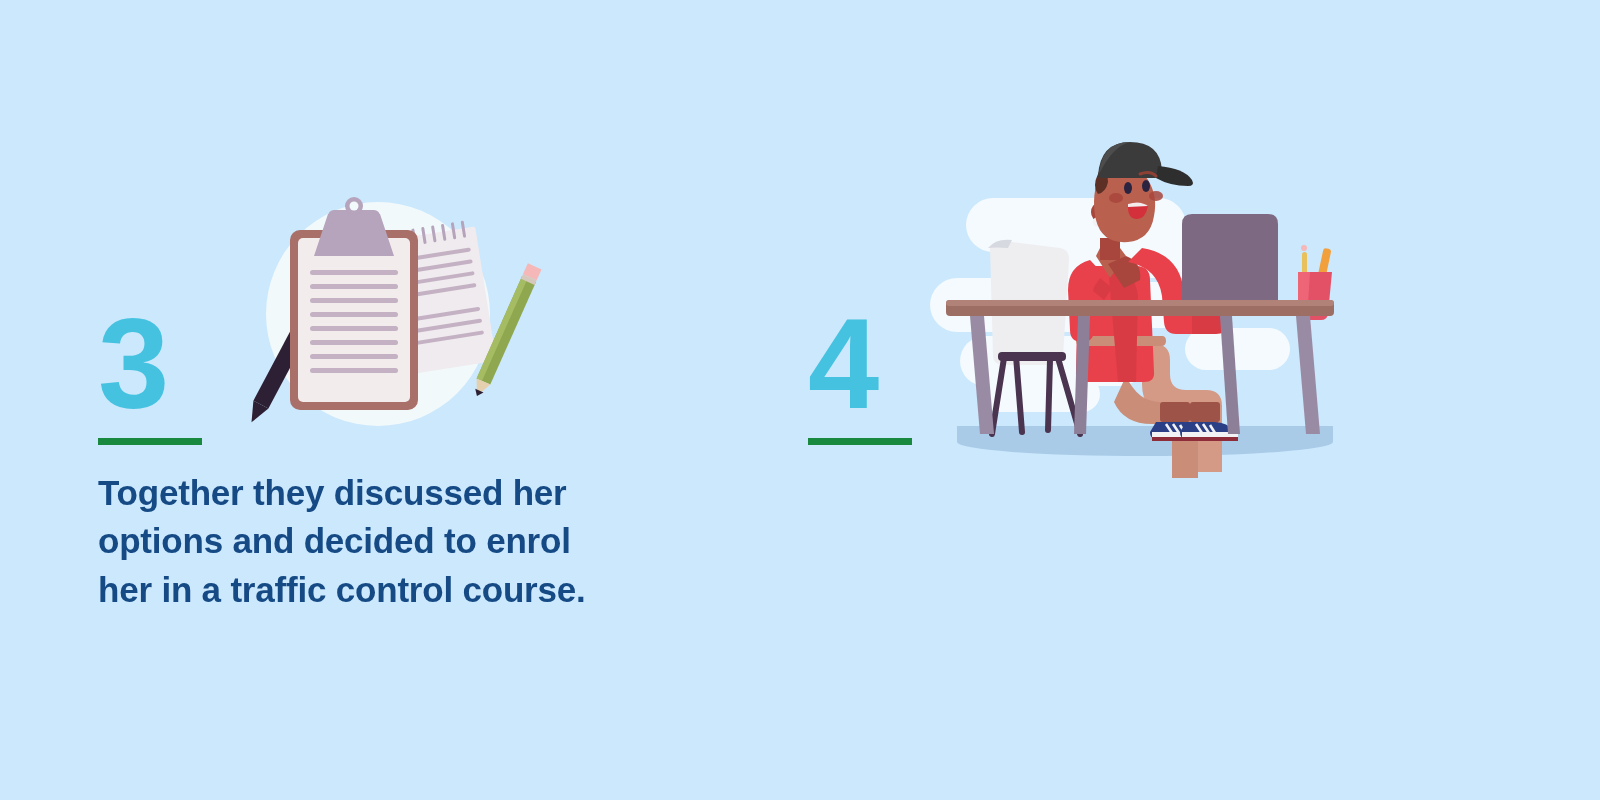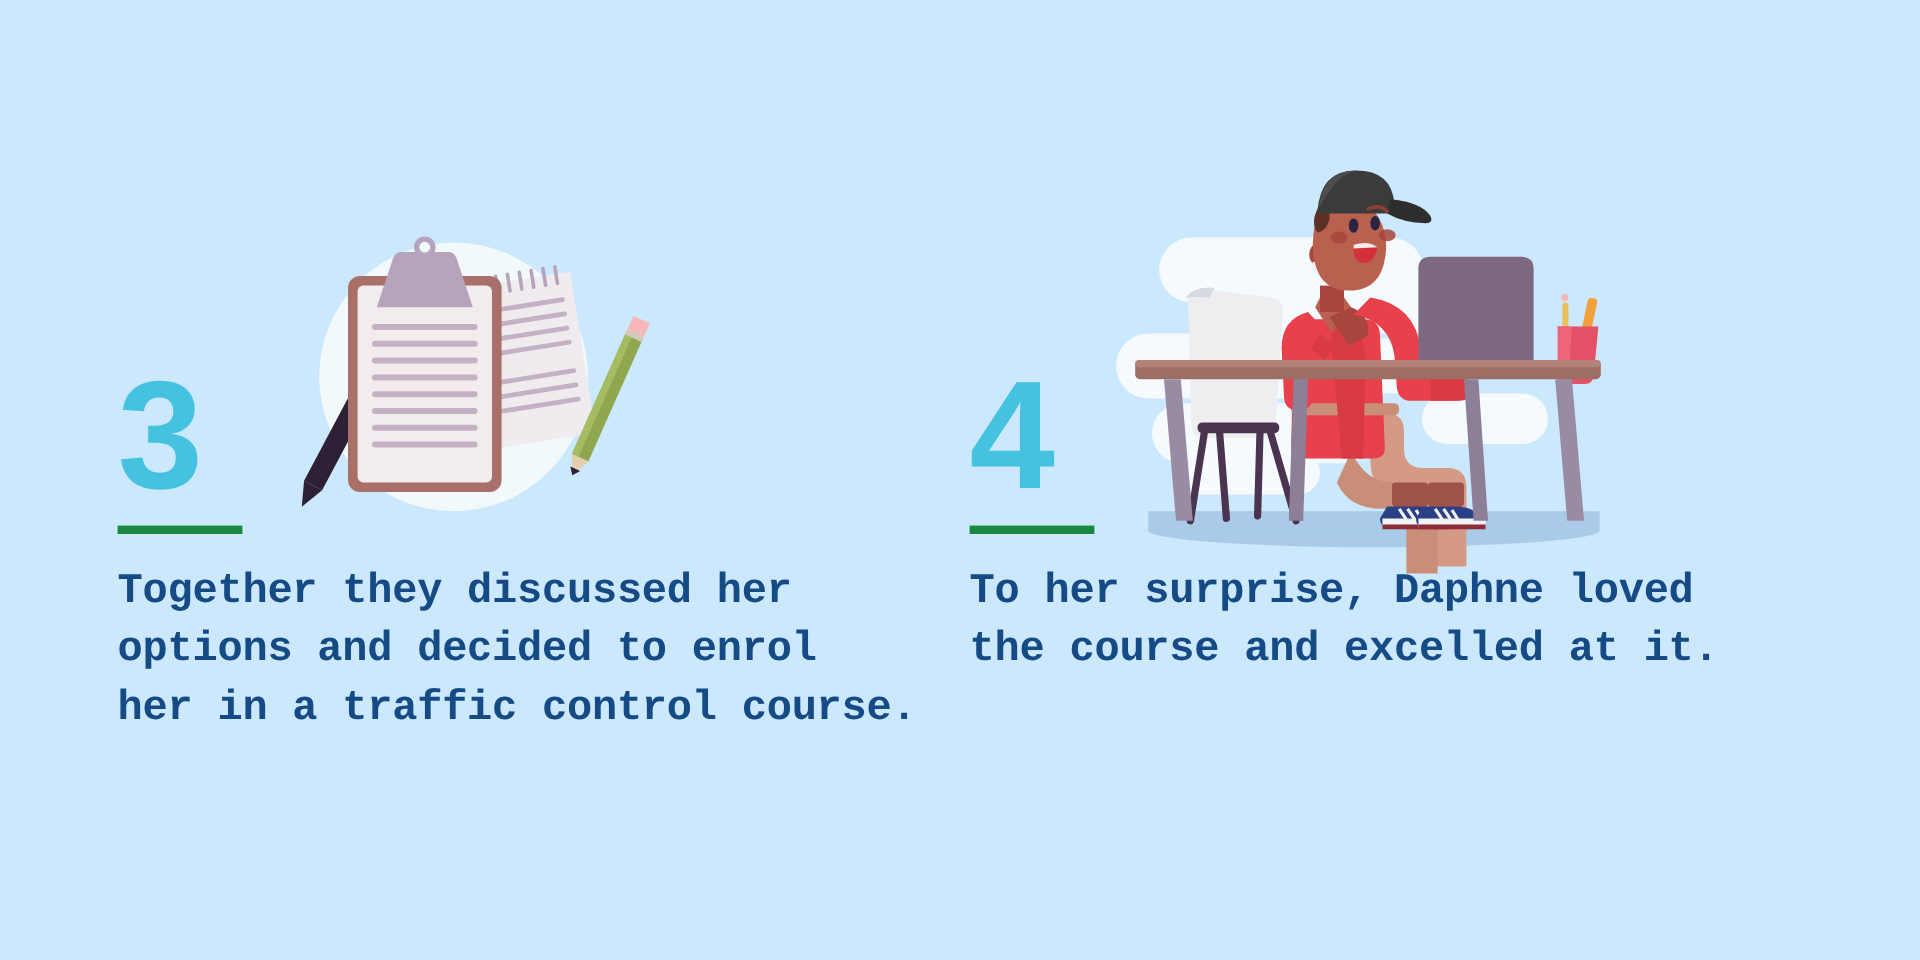--- a/index.html
+++ b/index.html
@@ -36,21 +36,21 @@
     user-select: none;
   }
   .rule {
     width: 104px;
     height: 7px;
     background: #18893f;
     margin-top: 10px;
   }
   .step-text {
     margin-top: 24px;
-    font-family: Liberation Mono, monospace;
+    font-family: Liberation Sans, sans-serif;
     font-weight: bold;
     font-size: 35px;
     line-height: 1.38;
     color: #154a85;
     letter-spacing: -0.2px;
     white-space: pre-line;
   }
 
   
   #step3 { left: 98px; top: 300px; }
@@ -275,17 +275,15 @@
     <div class="step-number">3</div>
     <div class="rule"></div>
     <div class="step-text">Together they discussed her
 options and decided to enrol
 her in a traffic control course.</div>
   </div>
 
   <div class="step" id="step4">
     <div class="step-number">4</div>
     <div class="rule"></div>
-    <div class="step-text">To her surprise, Daphne loved
-the course and excelled at it.</div>
   </div>
 
 </div>
 
 </body></html>

